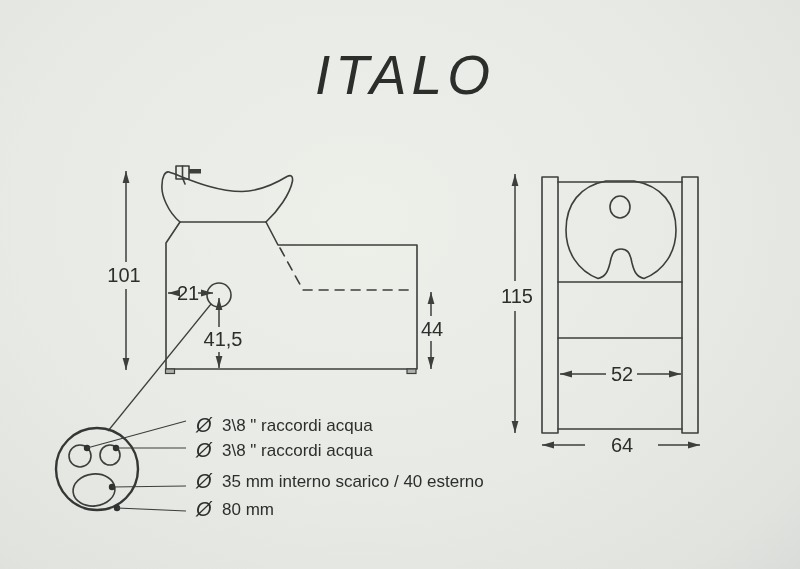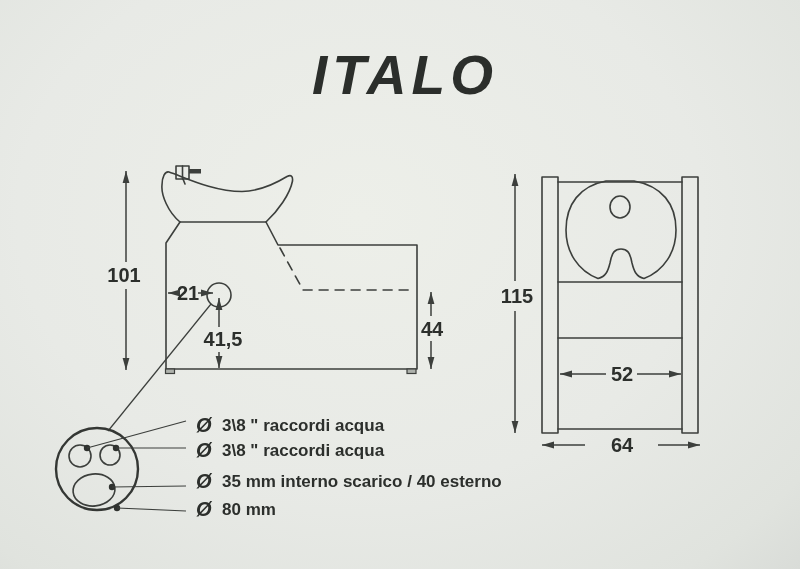--- a/index.html
+++ b/index.html
@@ -1,21 +1,21 @@
 <!DOCTYPE html>
 <html><head>
 <meta charset="utf-8">
 <style>
   html,body{margin:0;padding:0;}
   body{
     width:800px;height:569px;overflow:hidden;
     font-family:"Liberation Sans", sans-serif;
     background:radial-gradient(ellipse at 45% 38%, #edefe9 0%, #e8eae6 55%, #e0e3de 88%, #d9dcd8 100%);
   }
-  .page{position:relative;width:800px;height:432px;font-weight:bold;}
+  .page{position:relative;width:800px;height:432px;}
   svg{position:absolute;left:0;top:0;}
   .ink{stroke:#3c3f3c;stroke-width:1.6;fill:none;stroke-linecap:round;stroke-linejoin:round;}
   .ink-thick{stroke:#343734;stroke-width:2.4;fill:none;}
   .dashed{stroke-dasharray:9 7;}
   .dimline{stroke:#3c3f3c;stroke-width:1.5;fill:none;}
   .leader{stroke:#3c3f3c;stroke-width:1.2;fill:none;}
   .dot{fill:#2f322f;stroke:none;}
   .dim-text{font-size:20px;fill:#2c2f2c;text-anchor:middle;}
   .title-text{font-size:55px;font-style:italic;letter-spacing:5px;fill:#2b2e2b;text-anchor:middle;}
   .callout-sym{font-size:20px;font-style:italic;fill:#2c2f2c;}

